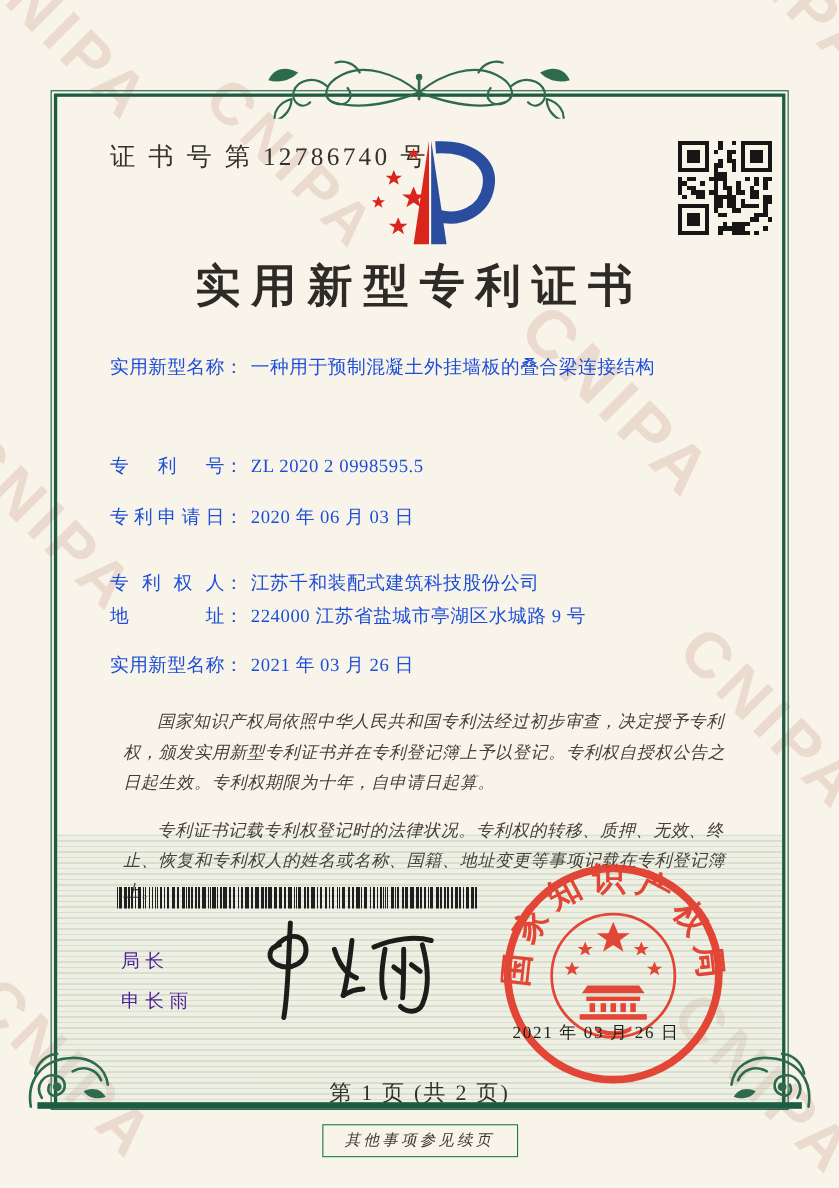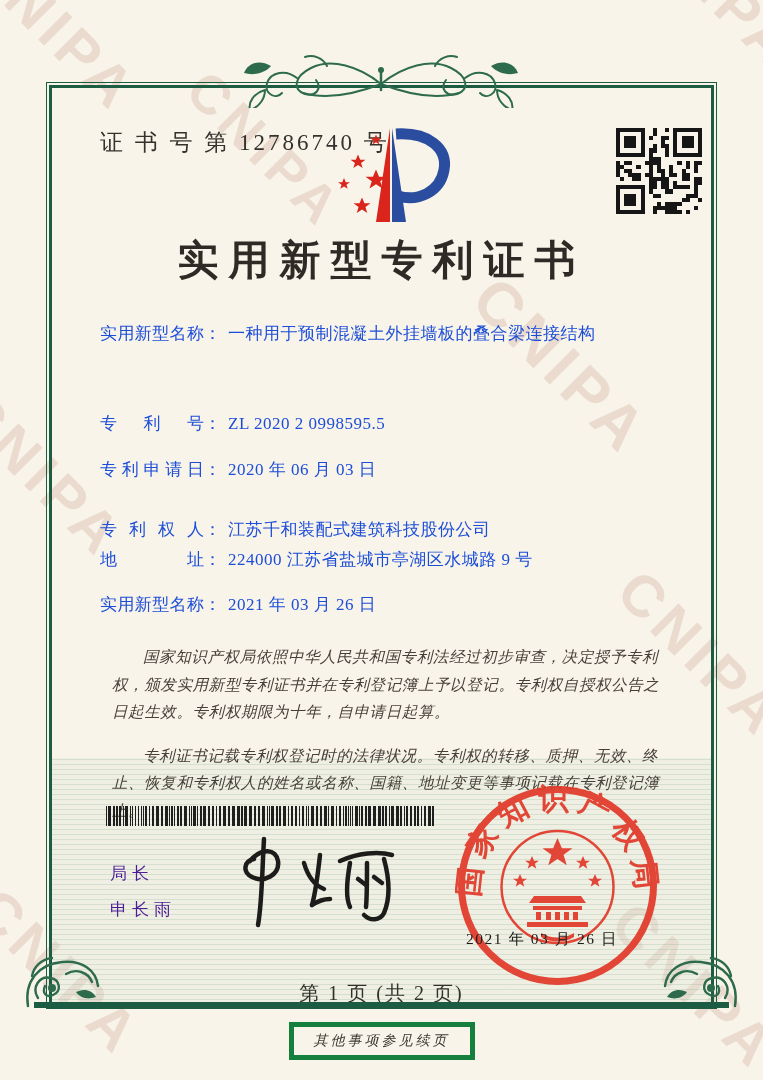--- a/index.html
+++ b/index.html
@@ -45,21 +45,21 @@
   .signer{position:absolute;z-index:4;left:110px;font-family:"Liberation Sans", sans-serif;
           font-size:17px;letter-spacing:5px;color:#4c1d95;font-weight:500;}
   .signer.t1{top:862px;} .signer.t2{top:898px;}
   .signature{position:absolute;z-index:4;left:212px;top:833px;}
 
   .seal{position:absolute;z-index:4;left:455px;top:783px;opacity:0.93;}
   .seal-date{position:absolute;z-index:5;left:466px;top:929px;font-size:15.5px;letter-spacing:1.5px;color:#1e1c1a;white-space:nowrap;}
 
   .page-info{position:absolute;z-index:4;left:0;right:0;top:980px;text-align:center;font-size:20px;color:#33302b;letter-spacing:2px;}
   .footer-box{position:absolute;z-index:4;left:50%;top:1022px;transform:translateX(-50%);
-              border:5px solid #15803d;padding:5px 20px;font-size:14px;font-style:italic;
+              border:1px solid #15803d;padding:5px 20px;font-size:14px;font-style:italic;
               letter-spacing:3px;color:#3c3833;white-space:nowrap;background:rgba(248,244,233,0.6);}
 </style>
 </head>
 <body>
 
 <div class="page">
 
   <span class="wm" style="left:-48px;top:-6px;font-size:58px;">CNIPA</span>
   <span class="wm" style="left:612px;top:-48px;font-size:58px;">CNIPA</span>
   <span class="wm" style="left:168px;top:118px;font-size:54px;">CNIPA</span>

